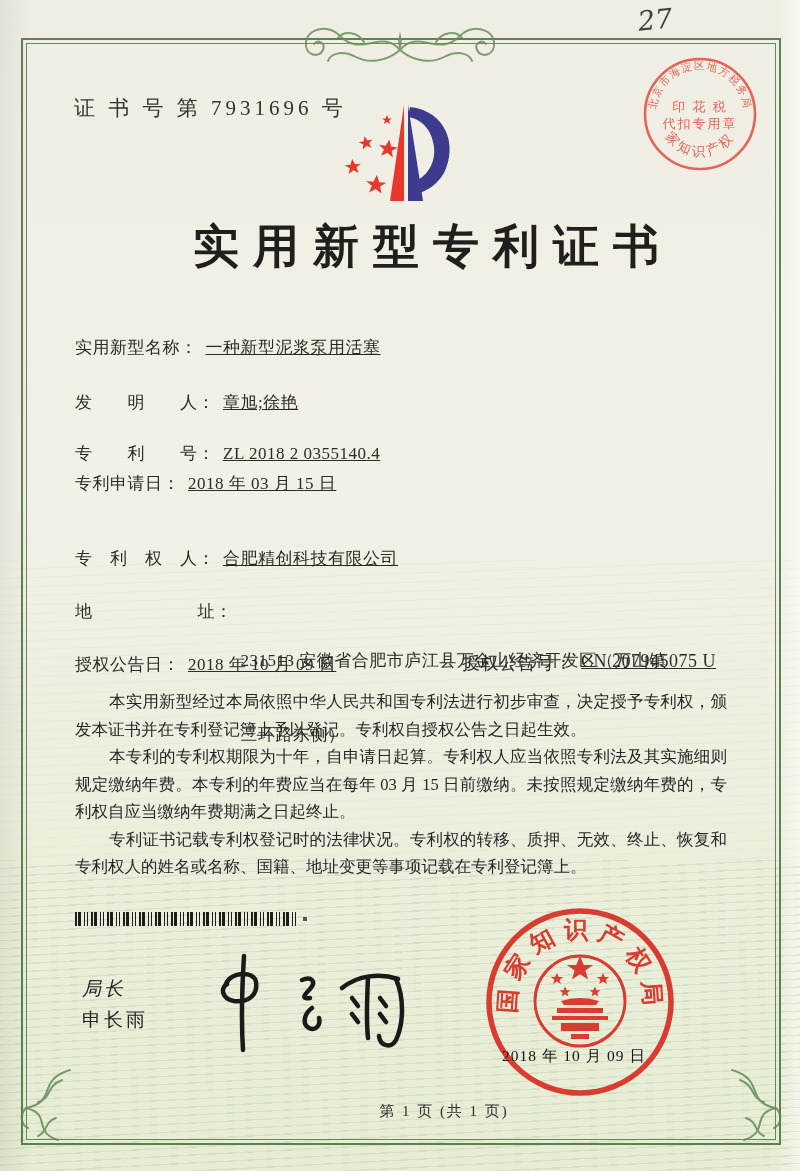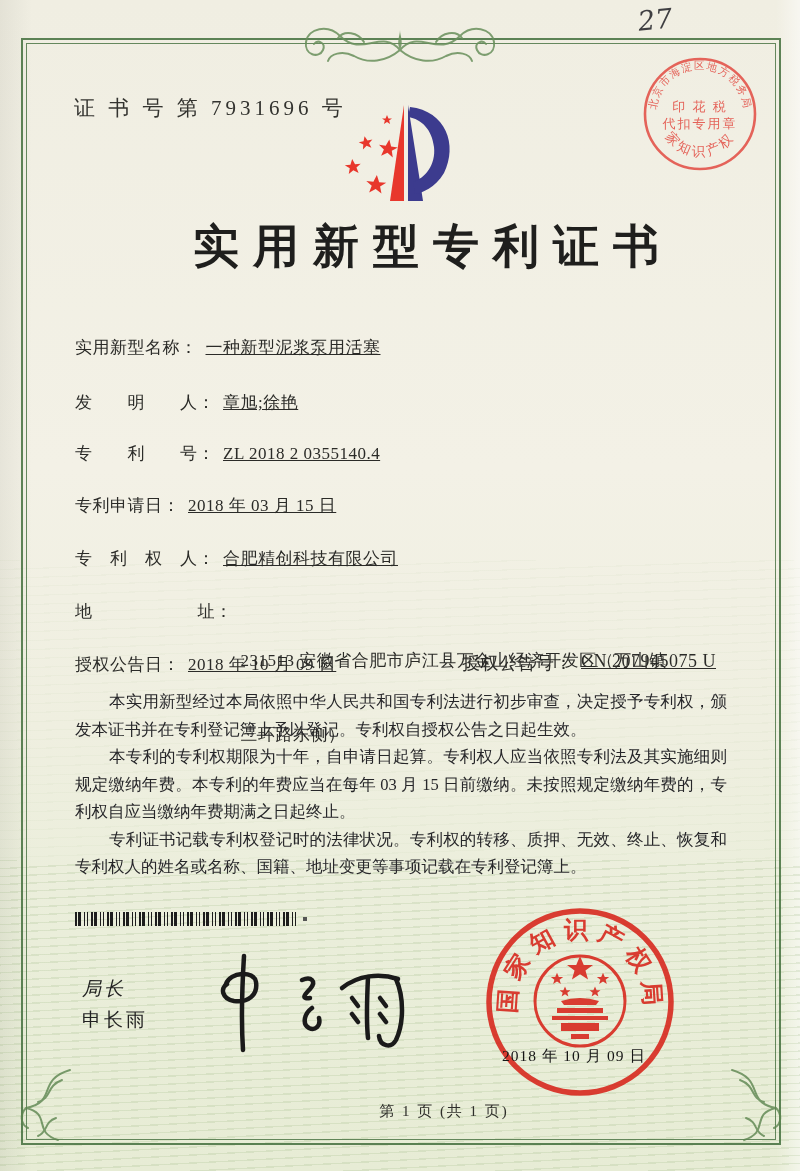--- a/index.html
+++ b/index.html
@@ -128,21 +128,21 @@
     <span class="val">一种新型泥浆泵用活塞</span>
   </div>
   <div class="row" style="top:391px">
     <span class="lab">发　　明　　人：</span>
     <span class="val">章旭;徐艳</span>
   </div>
   <div class="row" style="top:442px">
     <span class="lab">专　　利　　号：</span>
     <span class="val">ZL 2018 2 0355140.4</span>
   </div>
-  <div class="row" style="top:494px">
+  <div class="row" style="top:472px">
     <span class="lab">专利申请日：</span>
     <span class="val">2018 年 03 月 15 日</span>
   </div>
   <div class="row" style="top:547px">
     <span class="lab">专　利　权　人：</span>
     <span class="val">合肥精创科技有限公司</span>
   </div>
   <div class="row" style="top:600px">
     <span class="lab">地　　　　　　址：</span>
     <span class="addr-val">

